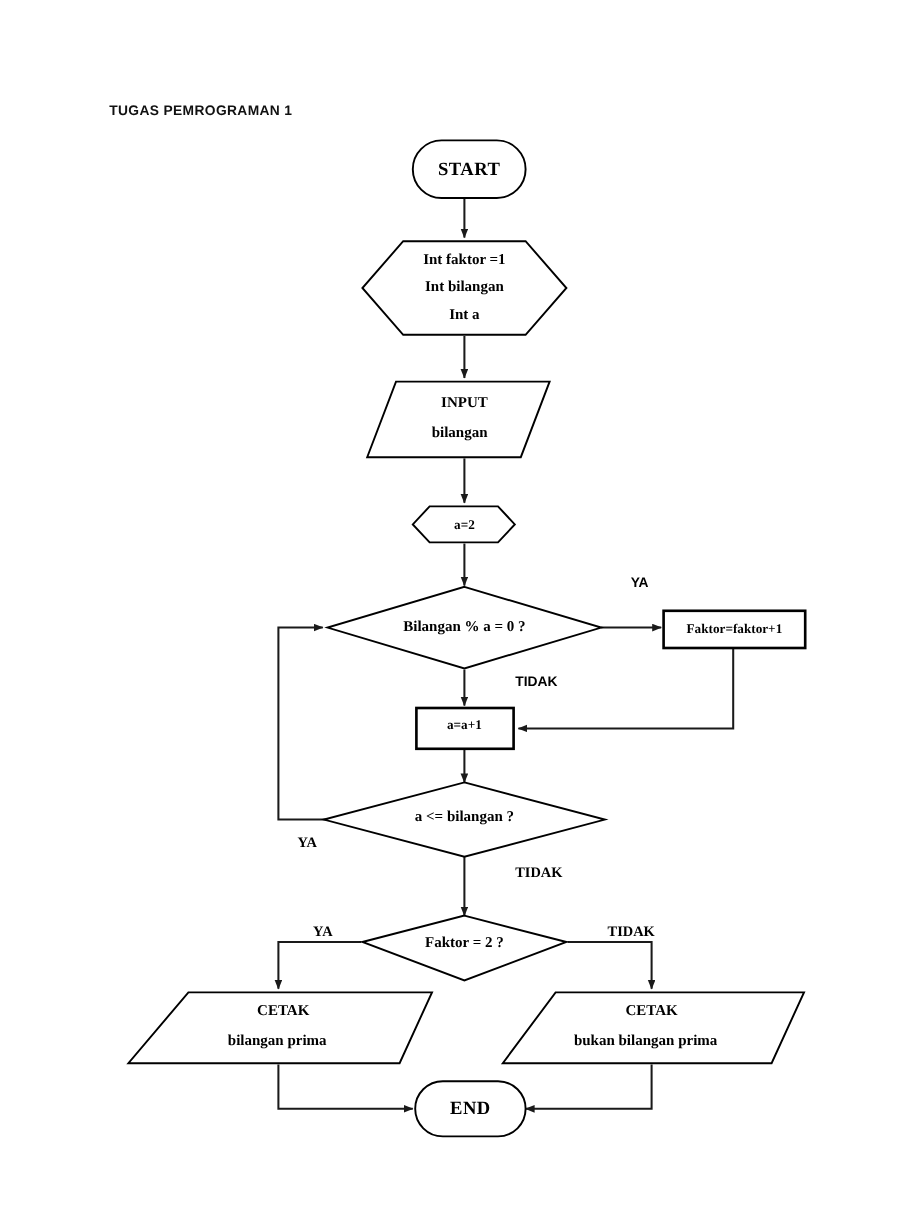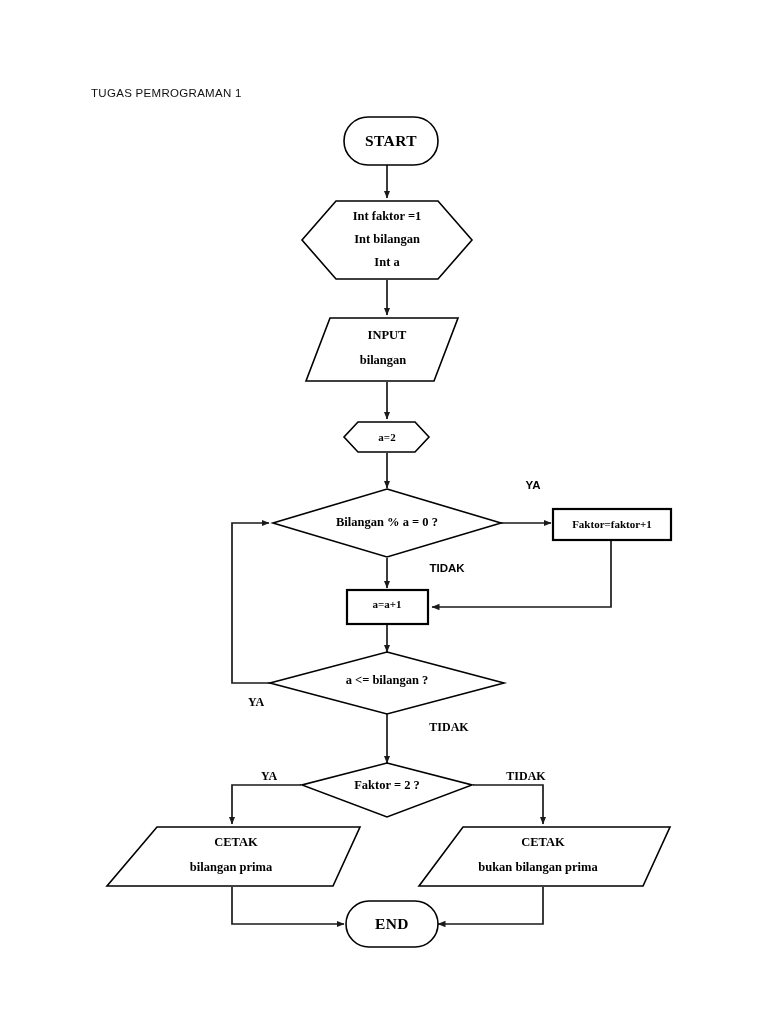--- a/index.html
+++ b/index.html
@@ -18,21 +18,21 @@
     width: 768px;
     height: 1024px;
     background: #ffffff;
   }
   #doc-title {
     position: absolute;
     left: 91px;
     top: 87px;
     font-family: "Liberation Sans", sans-serif;
     font-size: 11.5px;
-    font-weight: normal;
+    font-weight: bold;
     letter-spacing: 0.3px;
     color: #111111;
     white-space: nowrap;
   }
   #flow-svg {
     position: absolute;
     left: 0;
     top: 0;
   }
   .shape-stroke {

